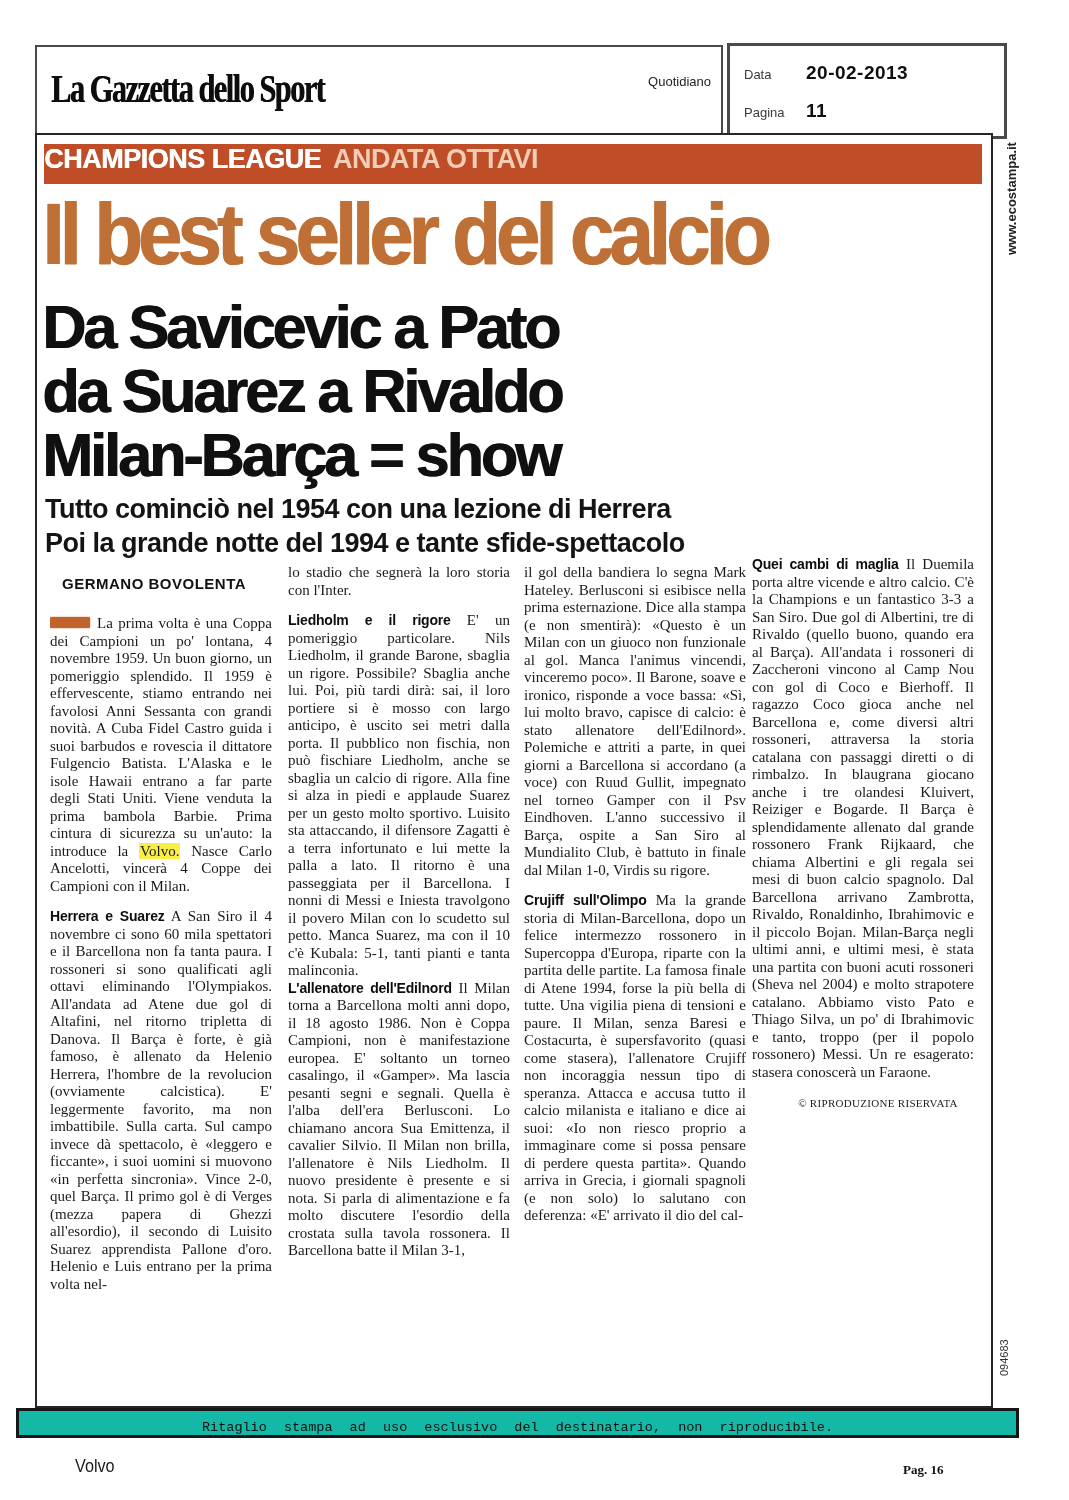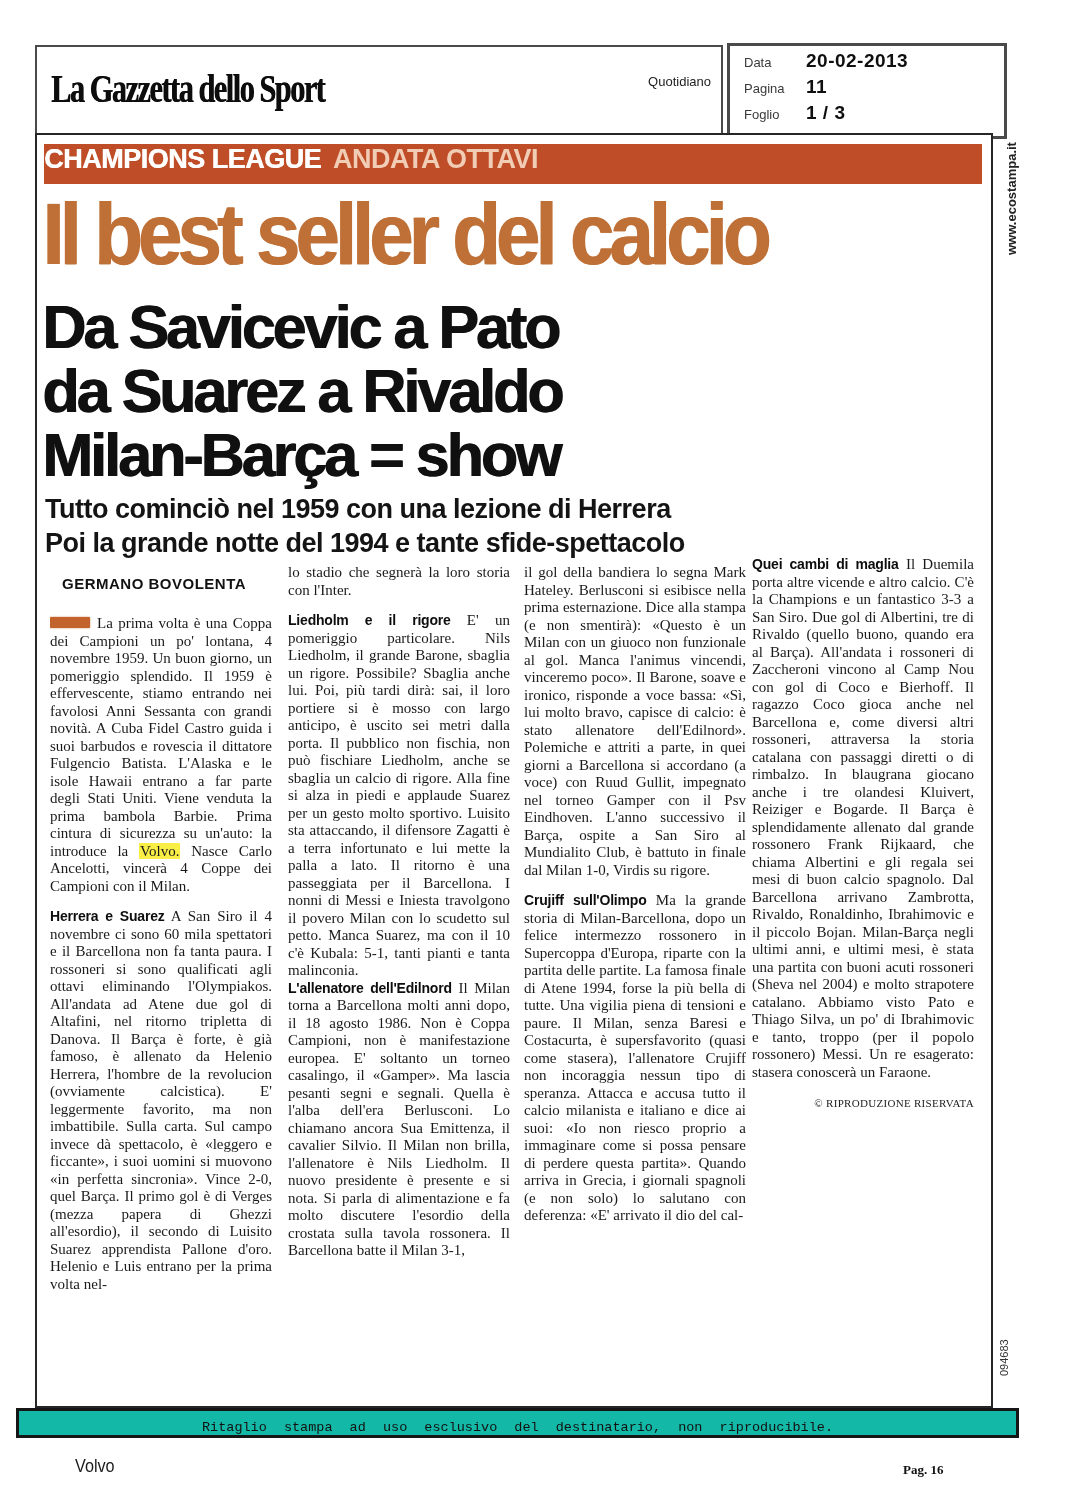--- a/index.html
+++ b/index.html
@@ -10,21 +10,21 @@
   .masthead-box{position:absolute;left:35px;top:45px;width:684px;height:86px;
                 border:2px solid #4a4a4a;background:#fff;}
   .masthead-logo{position:absolute;left:14px;top:18px;font-family:"Liberation Serif",serif;
                  font-weight:bold;font-size:40px;letter-spacing:-2px;color:#0d0d0d;
                  transform:scaleX(0.76);transform-origin:left center;white-space:nowrap;
                  text-shadow:0.6px 0 0 #0d0d0d;}
   .quotidiano-label{position:absolute;right:10px;top:6px;font-family:"Liberation Sans",sans-serif;
                     font-size:13px;color:#222;margin-top:21px;}
   .info-box{position:absolute;left:727px;top:43px;width:274px;height:90px;
             border:3px solid #4a4a4a;background:#fff;font-family:"Liberation Sans",sans-serif;}
-  .info-row{display:flex;align-items:baseline;padding:4px 0 0 14px;}
+  .info-row{display:flex;align-items:baseline;padding:16px 0 0 14px;}
   .info-label{width:62px;font-size:13px;color:#3a3a3a;}
   .info-value{font-size:19px;color:#0f0f0f;font-weight:bold;letter-spacing:0.5px;}
 
   
   .ecostampa-vertical{position:absolute;left:1004px;top:143px;height:112px;
                       writing-mode:vertical-rl;transform:rotate(180deg);
                       font-family:"Liberation Sans",sans-serif;font-weight:bold;
                       font-size:13px;color:#222;white-space:nowrap;}
   .clip-code-vertical{position:absolute;left:998px;top:1316px;height:60px;
                       writing-mode:vertical-rl;transform:rotate(180deg);
@@ -66,21 +66,21 @@
   .para{margin:8px 0 0 0;}
   .para + .para{margin-top:13px;}
   .para.flush{margin-top:0;}
   .lead{font-family:"Liberation Sans",sans-serif;font-weight:bold;font-size:14px;
         letter-spacing:-0.2px;color:#0d0d0d;}
   .hl-marker{display:inline-block;width:40px;height:11px;background:#c2622d;
              border-radius:1px;margin-right:7px;vertical-align:baseline;
              box-shadow:0 0 2px #d08a55;}
   .volvo-hl{background:#f8ee45;padding:0 1px;}
   .copyright{margin-top:14px;margin-left:30px;font-size:11px;letter-spacing:0.3px;
-             color:#222;text-align:right;}
+             color:#222;text-align:center;}
 
   
   .footer-strip{position:absolute;left:16px;top:1408px;width:1003px;height:30px;
                 border:3px solid #161616;box-sizing:border-box;background:#14b8a6;
                 display:flex;align-items:flex-end;justify-content:center;
                 font-family:"Liberation Mono",monospace;font-size:13.5px;color:#111;
                 word-spacing:9px;}
   .client-name{position:absolute;left:75px;top:1456px;font-family:"Liberation Sans",sans-serif;
                font-size:18px;color:#1a1a1a;transform:scaleX(0.9);transform-origin:left;}
   .page-reference{position:absolute;left:903px;top:1462px;font-family:"Liberation Serif",serif;
@@ -123,21 +123,21 @@
 
     <div class="kicker-headline">Il best seller del calcio</div>
 
     <div class="main-headline">
       <div>Da Savicevic a Pato</div>
       <div>da Suarez a Rivaldo</div>
       <div>Milan-Barça = show</div>
     </div>
 
     <div class="deck">
-      <div>Tutto cominciò nel 1959 con una lezione di Herrera</div>
+      <div>Tutto cominciò nel 1954 con una lezione di Herrera</div>
       <div>Poi la grande notte del 1994 e tante sfide-spettacolo</div>
     </div>
 
     <div class="byline">GERMANO BOVOLENTA</div>
 
     <div class="col col-1">
       <p class="para"><span class="hl-marker"></span><span>La prima volta è una Coppa dei Campioni un po' lontana, 4 novembre 1959. Un buon giorno, un pomeriggio splendido. Il 1959 è effervescente, stiamo entrando nei favolosi Anni Sessanta con grandi novità. A Cuba Fidel Castro guida i suoi barbudos e rovescia il dittatore Fulgencio Batista. L'Alaska e le isole Hawaii entrano a far parte degli Stati Uniti. Viene venduta la prima bambola Barbie. Prima cintura di sicurezza su un'auto: la introduce la </span><span class="volvo-hl">Volvo.</span><span> Nasce Carlo Ancelotti, vincerà 4 Coppe dei Campioni con il Milan.</span></p>
       <p class="para"><span class="lead">Herrera e Suarez</span><span> A San Siro il 4 novembre ci sono 60 mila spettatori e il Barcellona non fa tanta paura. I rossoneri si sono qualificati agli ottavi eliminando l'Olympiakos. All'andata ad Atene due gol di Altafini, nel ritorno tripletta di Danova. Il Barça è forte, è già famoso, è allenato da Helenio Herrera, l'hombre de la revolucion (ovviamente calcistica). E' leggermente favorito, ma non imbattibile. Sulla carta. Sul campo invece dà spettacolo, è «leggero e ficcante», i suoi uomini si muovono «in perfetta sincronia». Vince 2-0, quel Barça. Il primo gol è di Verges (mezza papera di Ghezzi all'esordio), il secondo di Luisito Suarez apprendista Pallone d'oro. Helenio e Luis entrano per la prima volta nel-</span></p>
     </div>
 

